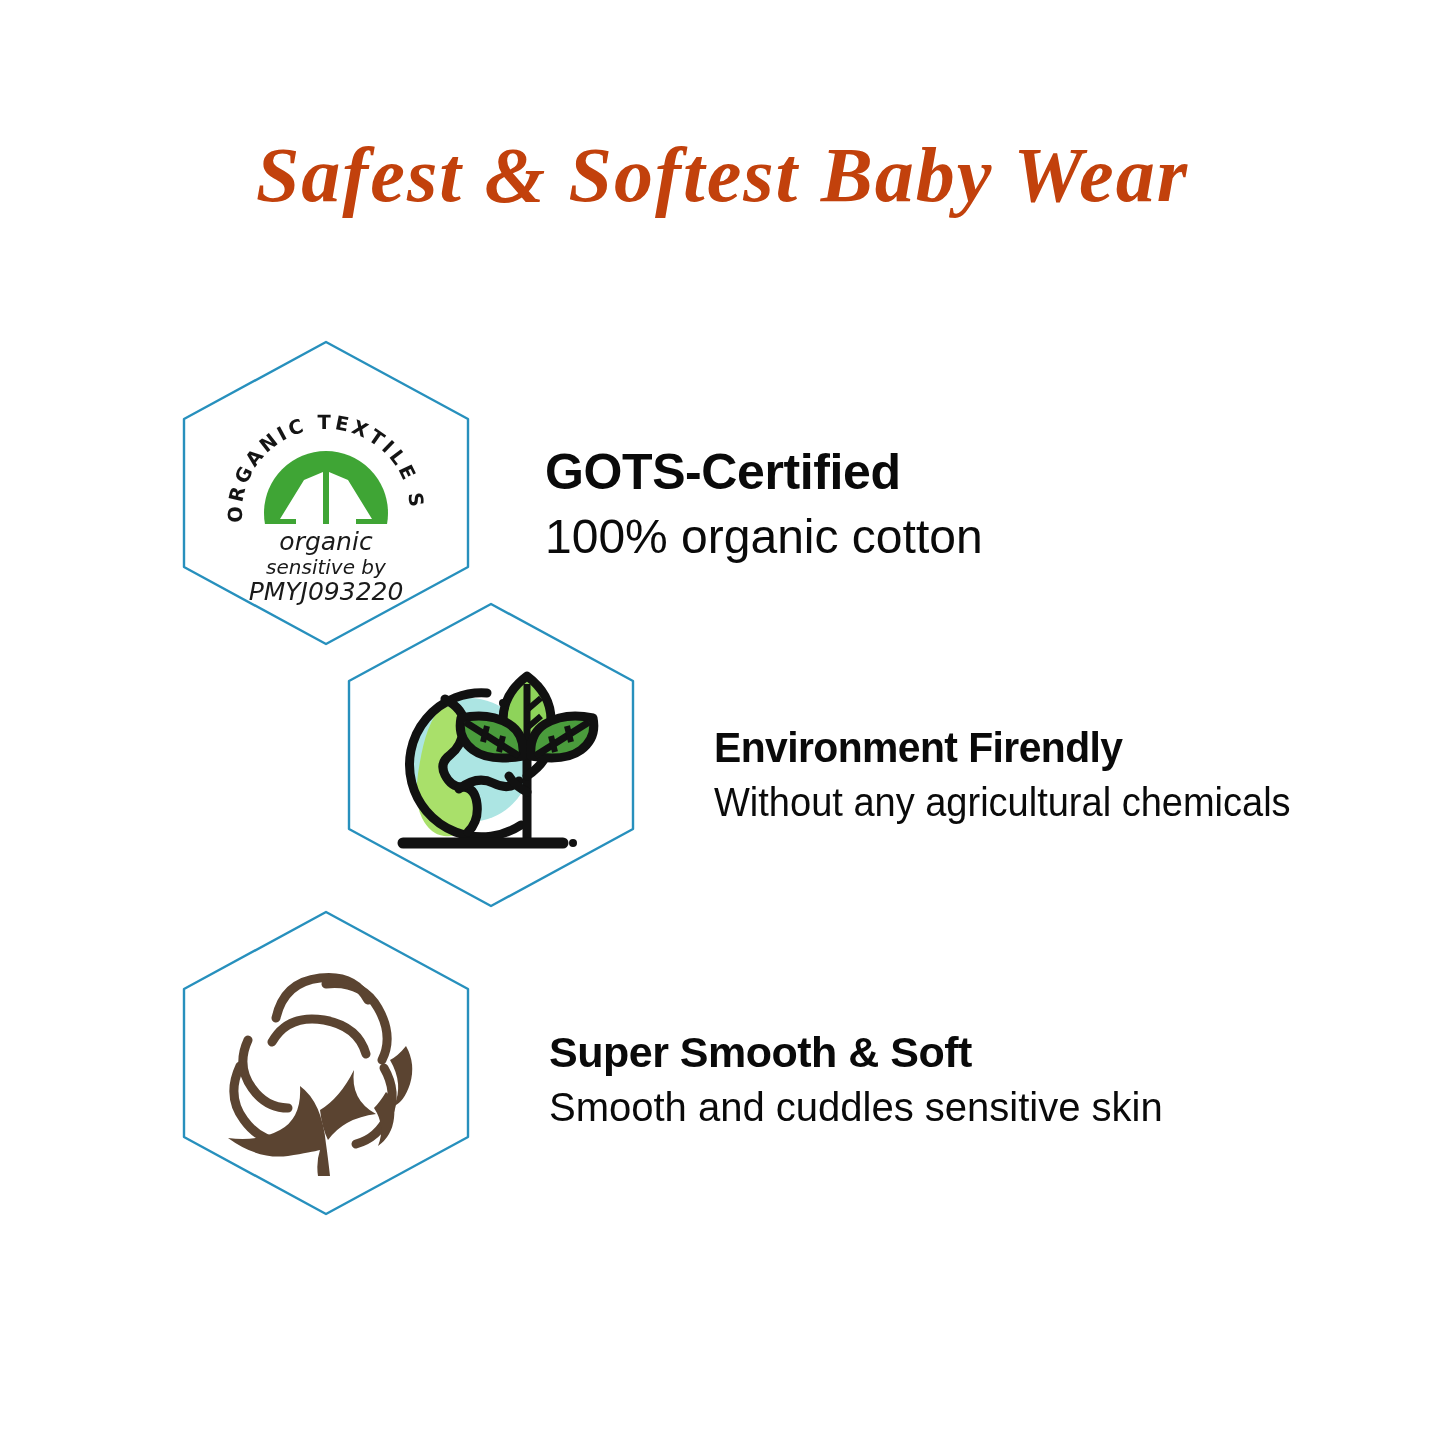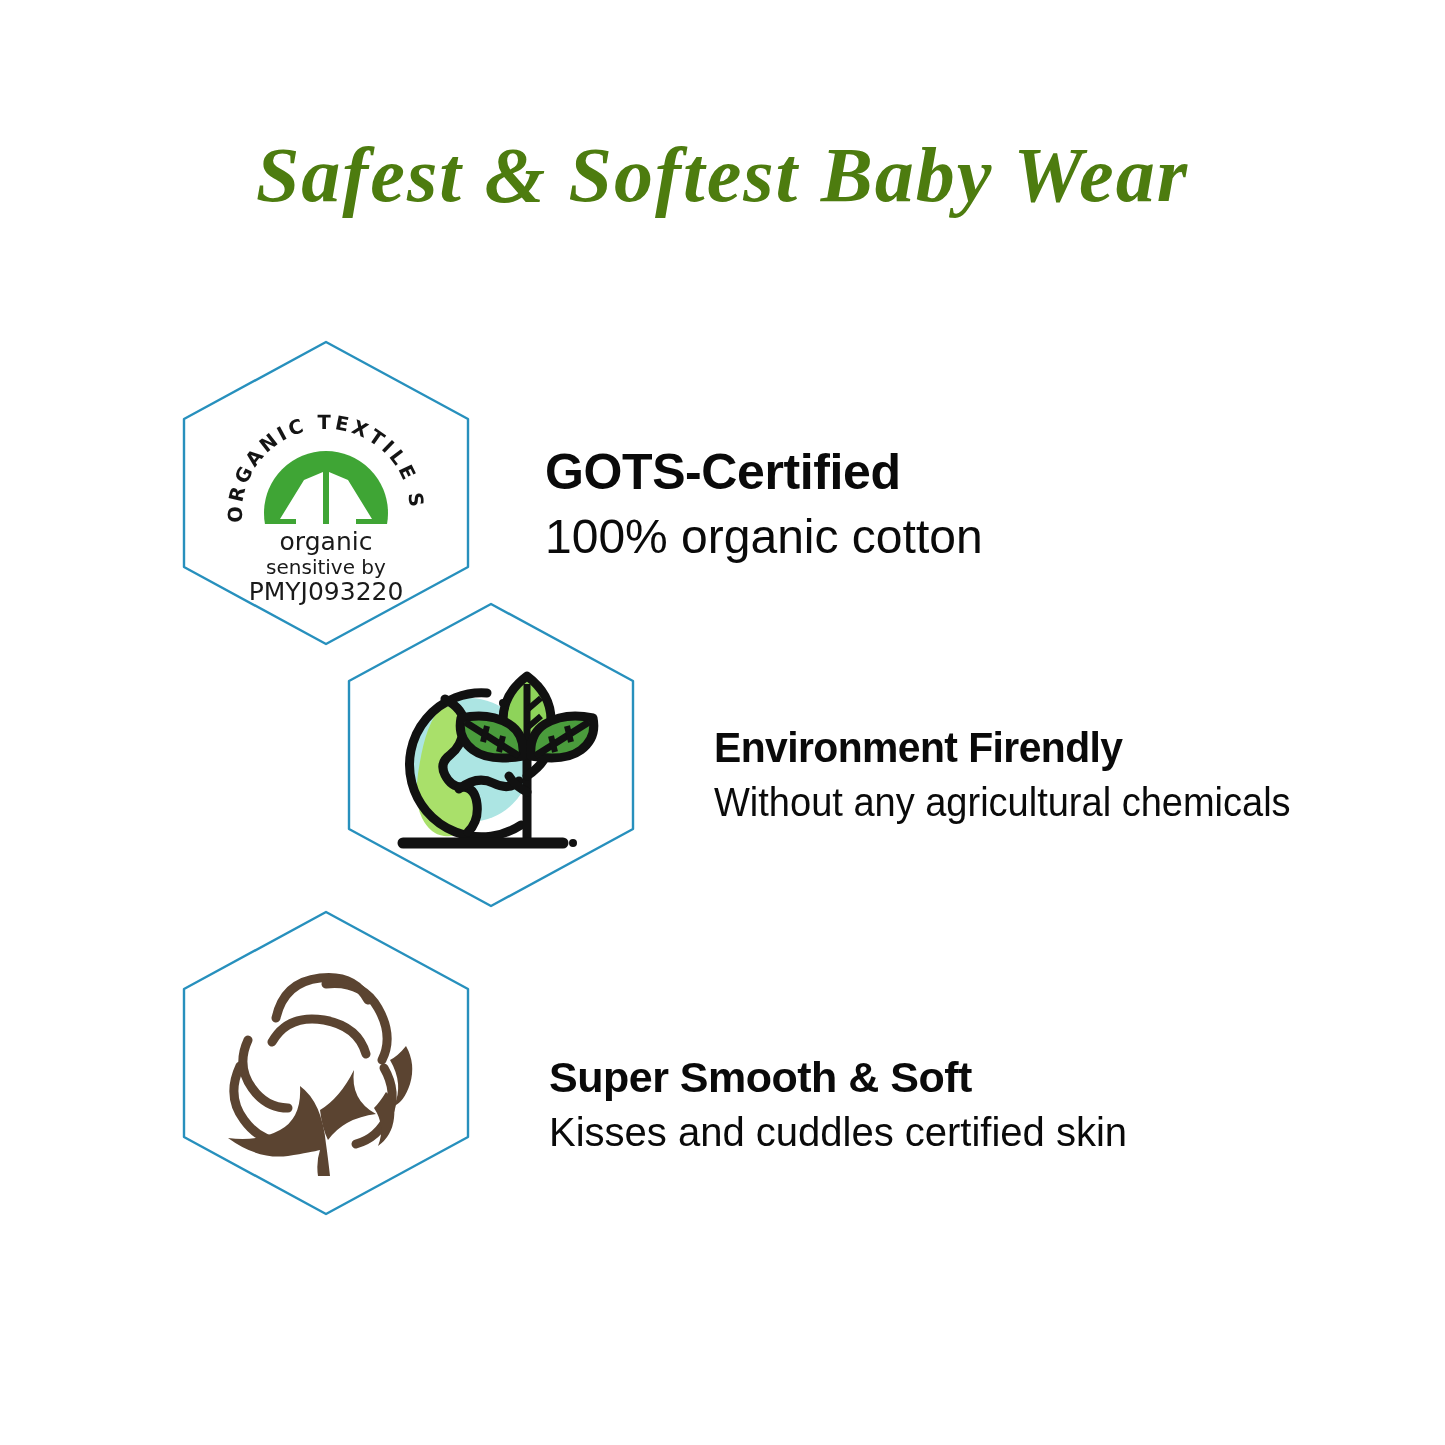--- a/index.html
+++ b/index.html
@@ -21,21 +21,21 @@
     position: absolute;
     left: 0;
     top: 130px;
     width: 1445px;
     text-align: center;
     font-family: "Liberation Serif", serif;
     font-style: italic;
     font-weight: bold;
     font-size: 78px;
     letter-spacing: 2px;
-    color: #4d7c0f;
+    color: #c2410c;
     white-space: nowrap;
   }
 
   
   .hex {
     position: absolute;
   }
   .hex svg { display: block; overflow: visible; }
 
   .hex-outline {
@@ -48,20 +48,21 @@
   
   .gots-wrap {
     position: absolute;
     text-align: center;
   }
   .gots-ring { display: block; }
   .gots-line {
     color: #1a1a1a;
     font-family: "DejaVu Sans", sans-serif;
     line-height: 1.12;
+    font-style: italic;
   }
   .gots-organic { font-size: 25px; margin-top: 4px; }
   .gots-certby  { font-size: 20px; }
   .gots-code    { font-size: 25px; }
 
   
   .feature-text { position: absolute; }
   .feature-title {
     font-family: "Liberation Sans", sans-serif;
     font-weight: bold;
@@ -76,21 +77,21 @@
   }
 
   #block0 { left: 545px; top: 443px; }
   #block0 .feature-title { font-size: 50px; letter-spacing: -0.4px; }
   #block0 .feature-sub   { font-size: 48px; margin-top: 8px; }
 
   #block1 { left: 714px; top: 723px; }
   #block1 .feature-title { font-size: 43px; letter-spacing: -0.6px; transform: scaleX(0.95); transform-origin: left center; }
   #block1 .feature-sub   { font-size: 40px; margin-top: 8px; transform: scaleX(0.95); transform-origin: left center; }
 
-  #block2 { left: 549px; top: 1053px; }
+  #block2 { left: 549px; top: 1028px; }
   #block2 .feature-title { font-size: 43px; letter-spacing: -0.5px; }
   #block2 .feature-sub   { font-size: 40px; margin-top: 8px; }
 </style>
 </head>
 <body>
 
 <div id="title">Safest &amp; Softest Baby Wear</div>
 
 <div class="hex" id="hex-gots" style="left:176px; top:338px; width:300px; height:310px;">
   <svg width="300" height="310" viewBox="0 0 300 310" aria-hidden="true">
@@ -211,14 +212,14 @@
   <div class="feature-sub">100% organic cotton</div>
 </div>
 
 <div class="feature-text" id="block1">
   <div class="feature-title">Environment Firendly</div>
   <div class="feature-sub">Without any agricultural chemicals</div>
 </div>
 
 <div class="feature-text" id="block2">
   <div class="feature-title">Super Smooth &amp; Soft</div>
-  <div class="feature-sub">Kisses and cuddles certified skin</div>
+  <div class="feature-sub">Smooth and cuddles sensitive skin</div>
 </div>
 
 </body></html>

